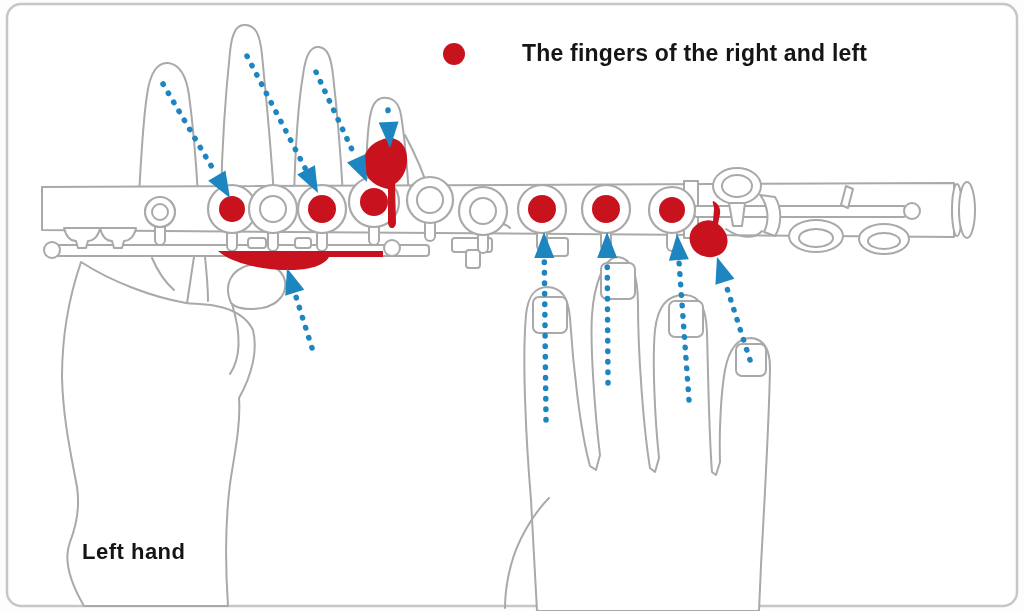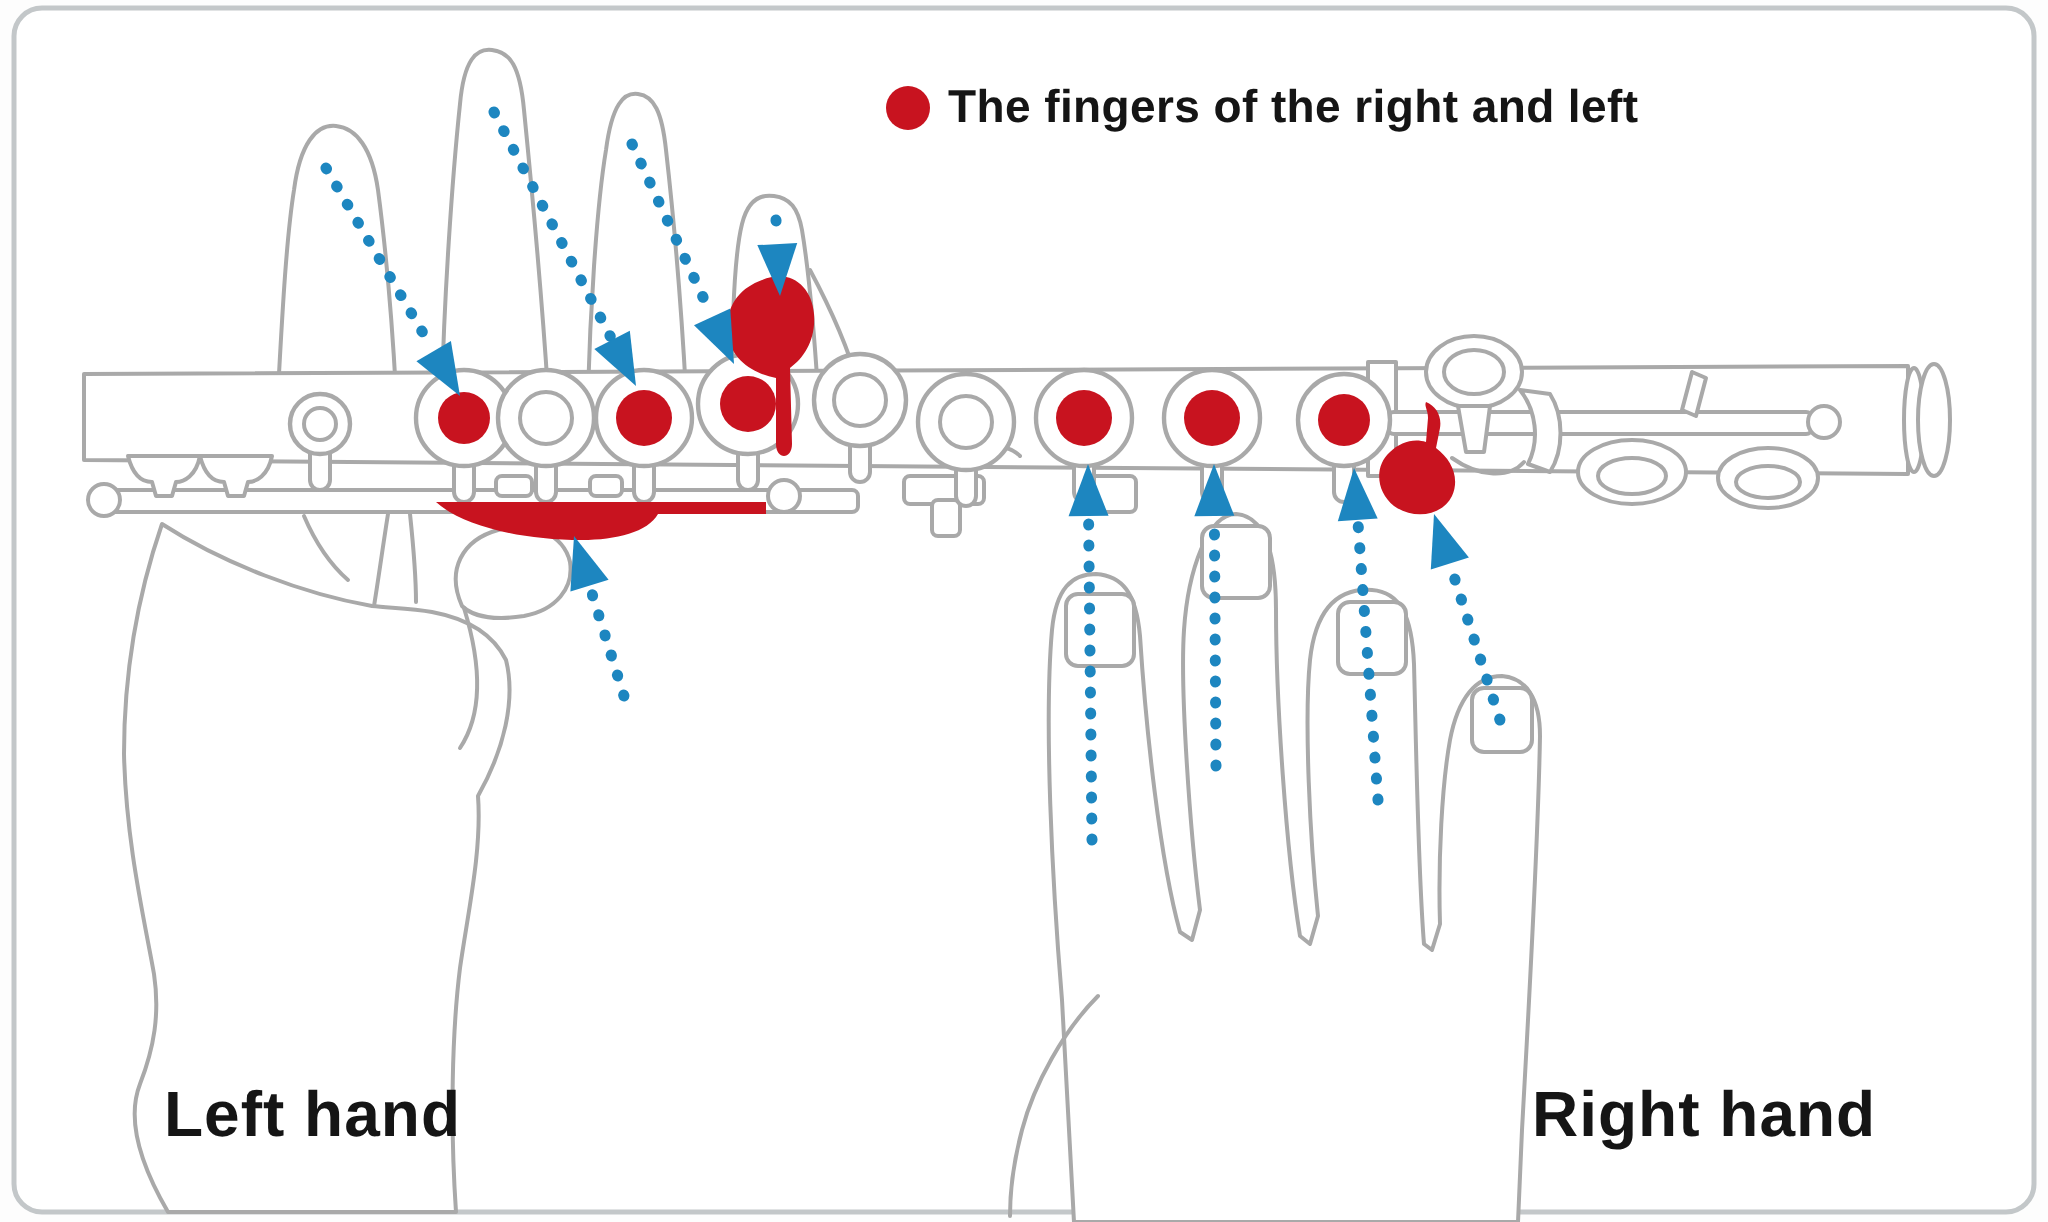--- a/index.html
+++ b/index.html
@@ -1,23 +1,23 @@
 <!DOCTYPE html>
 <html><head>
 <meta charset="utf-8">
 <style>
   html,body{margin:0;padding:0;background:#fdfdfd;}
   #stage{position:relative;width:1024px;height:611px;overflow:hidden;
          font-family:"Liberation Sans","DejaVu Sans",sans-serif;}
   #drawing{position:absolute;left:0;top:0;}
   .overlay{position:absolute;color:#151515;}
-  #legend{left:443px;top:40px;display:flex;align-items:flex-start;}
+  #legend{left:443px;top:40px;display:flex;align-items:flex-start;gap:48px;}
   #legend-bullet{width:22px;height:22px;border-radius:50%;margin:3px 9px 0 0;flex:0 0 auto;}
   #legend-text{font-size:23px;line-height:27px;font-weight:bold;letter-spacing:.2px;white-space:nowrap;}
-  .hand-label{font-size:32px;font-weight:bold;letter-spacing:.5px;white-space:nowrap;}
+  .hand-label{font-size:22px;font-weight:bold;letter-spacing:.5px;white-space:nowrap;}
   #label-left{left:82px;top:539px;}
   #label-right{left:766px;top:539px;}
   .outline{fill:none;stroke:#a9a9a9;stroke-width:2;stroke-linecap:round;stroke-linejoin:round;}
   .filled{fill:#ffffff;stroke:#a9a9a9;stroke-width:2;stroke-linecap:round;stroke-linejoin:round;}
   .red-fill{stroke:none;}
 </style>
 </head>
 <body>
 
 <div id="stage">
@@ -182,14 +182,13 @@
   </svg>
 
   <div id="legend" class="overlay">
     <div id="legend-bullet" style="background: rgb(200, 19, 31);"></div>
     <div id="legend-text">
       <div>The fingers of the right and left</div>
     </div>
   </div>
 
   <div id="label-left" class="overlay hand-label">Left hand</div>
-  <div id="label-right" class="overlay hand-label">Right hand</div>
 </div>
 
 </body></html>

